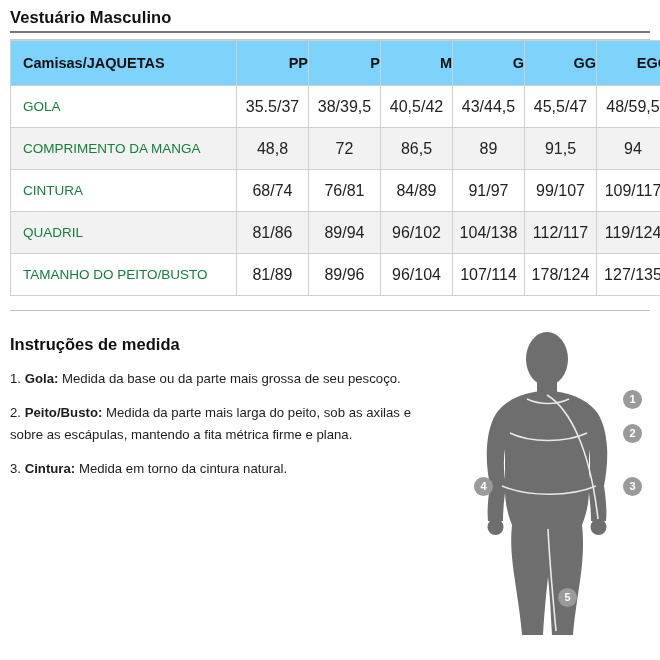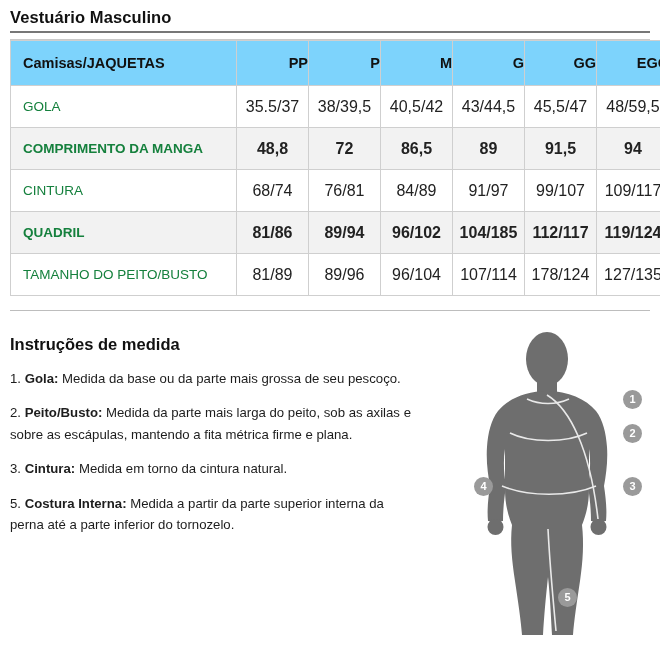--- a/index.html
+++ b/index.html
@@ -74,21 +74,20 @@
     font-size: 13.5px;
     color: #15803d;
   }
   table.size-table td.val {
     text-align: center;
     font-size: 16px;
     color: #222;
   }
   tr.alt td {
     background: #f2f2f2;
-    font-weight: bold;
   }
   tr.plain td {
     background: #ffffff;
   }
 
   
   .section-divider {
     border: none;
     border-top: 1px solid #bdbdbd;
     margin: 14px 10px 0 10px;
@@ -198,21 +197,21 @@
           <td class="val">84/89</td>
           <td class="val">91/97</td>
           <td class="val">99/107</td>
           <td class="val">109/117</td>
         </tr>
         <tr class="alt">
           <td class="label">QUADRIL</td>
           <td class="val">81/86</td>
           <td class="val">89/94</td>
           <td class="val">96/102</td>
-          <td class="val">104/185</td>
+          <td class="val">104/138</td>
           <td class="val">112/117</td>
           <td class="val">119/124</td>
         </tr>
         <tr class="plain">
           <td class="label">TAMANHO DO PEITO/BUSTO</td>
           <td class="val">81/89</td>
           <td class="val">89/96</td>
           <td class="val">96/104</td>
           <td class="val">107/114</td>
           <td class="val">178/124</td>
@@ -238,24 +237,20 @@
         <span>2.</span>
         <b>Peito/Busto:</b><span> Medida da parte mais larga do peito, sob as axilas e sobre as escápulas, mantendo a fita métrica firme e plana.</span>
       </div>
 
       <div class="instr-item">
         <span>3.</span>
         <b>Cintura:</b><span> Medida em torno da cintura natural.</span>
       </div>
 
 
-      <div class="instr-item">
-        <span>5.</span>
-        <b>Costura Interna:</b><span> Medida a partir da parte superior interna da perna até a parte inferior do tornozelo.</span>
-      </div>
     </div>
 
     <div class="figure">
       <svg width="230" height="306" viewBox="0 0 230 306">
         <g fill="#6e6e6e">
 
           <ellipse cx="117" cy="30" rx="21" ry="27"></ellipse>
 
           <rect x="107" y="50" width="20" height="18"></rect>
 

